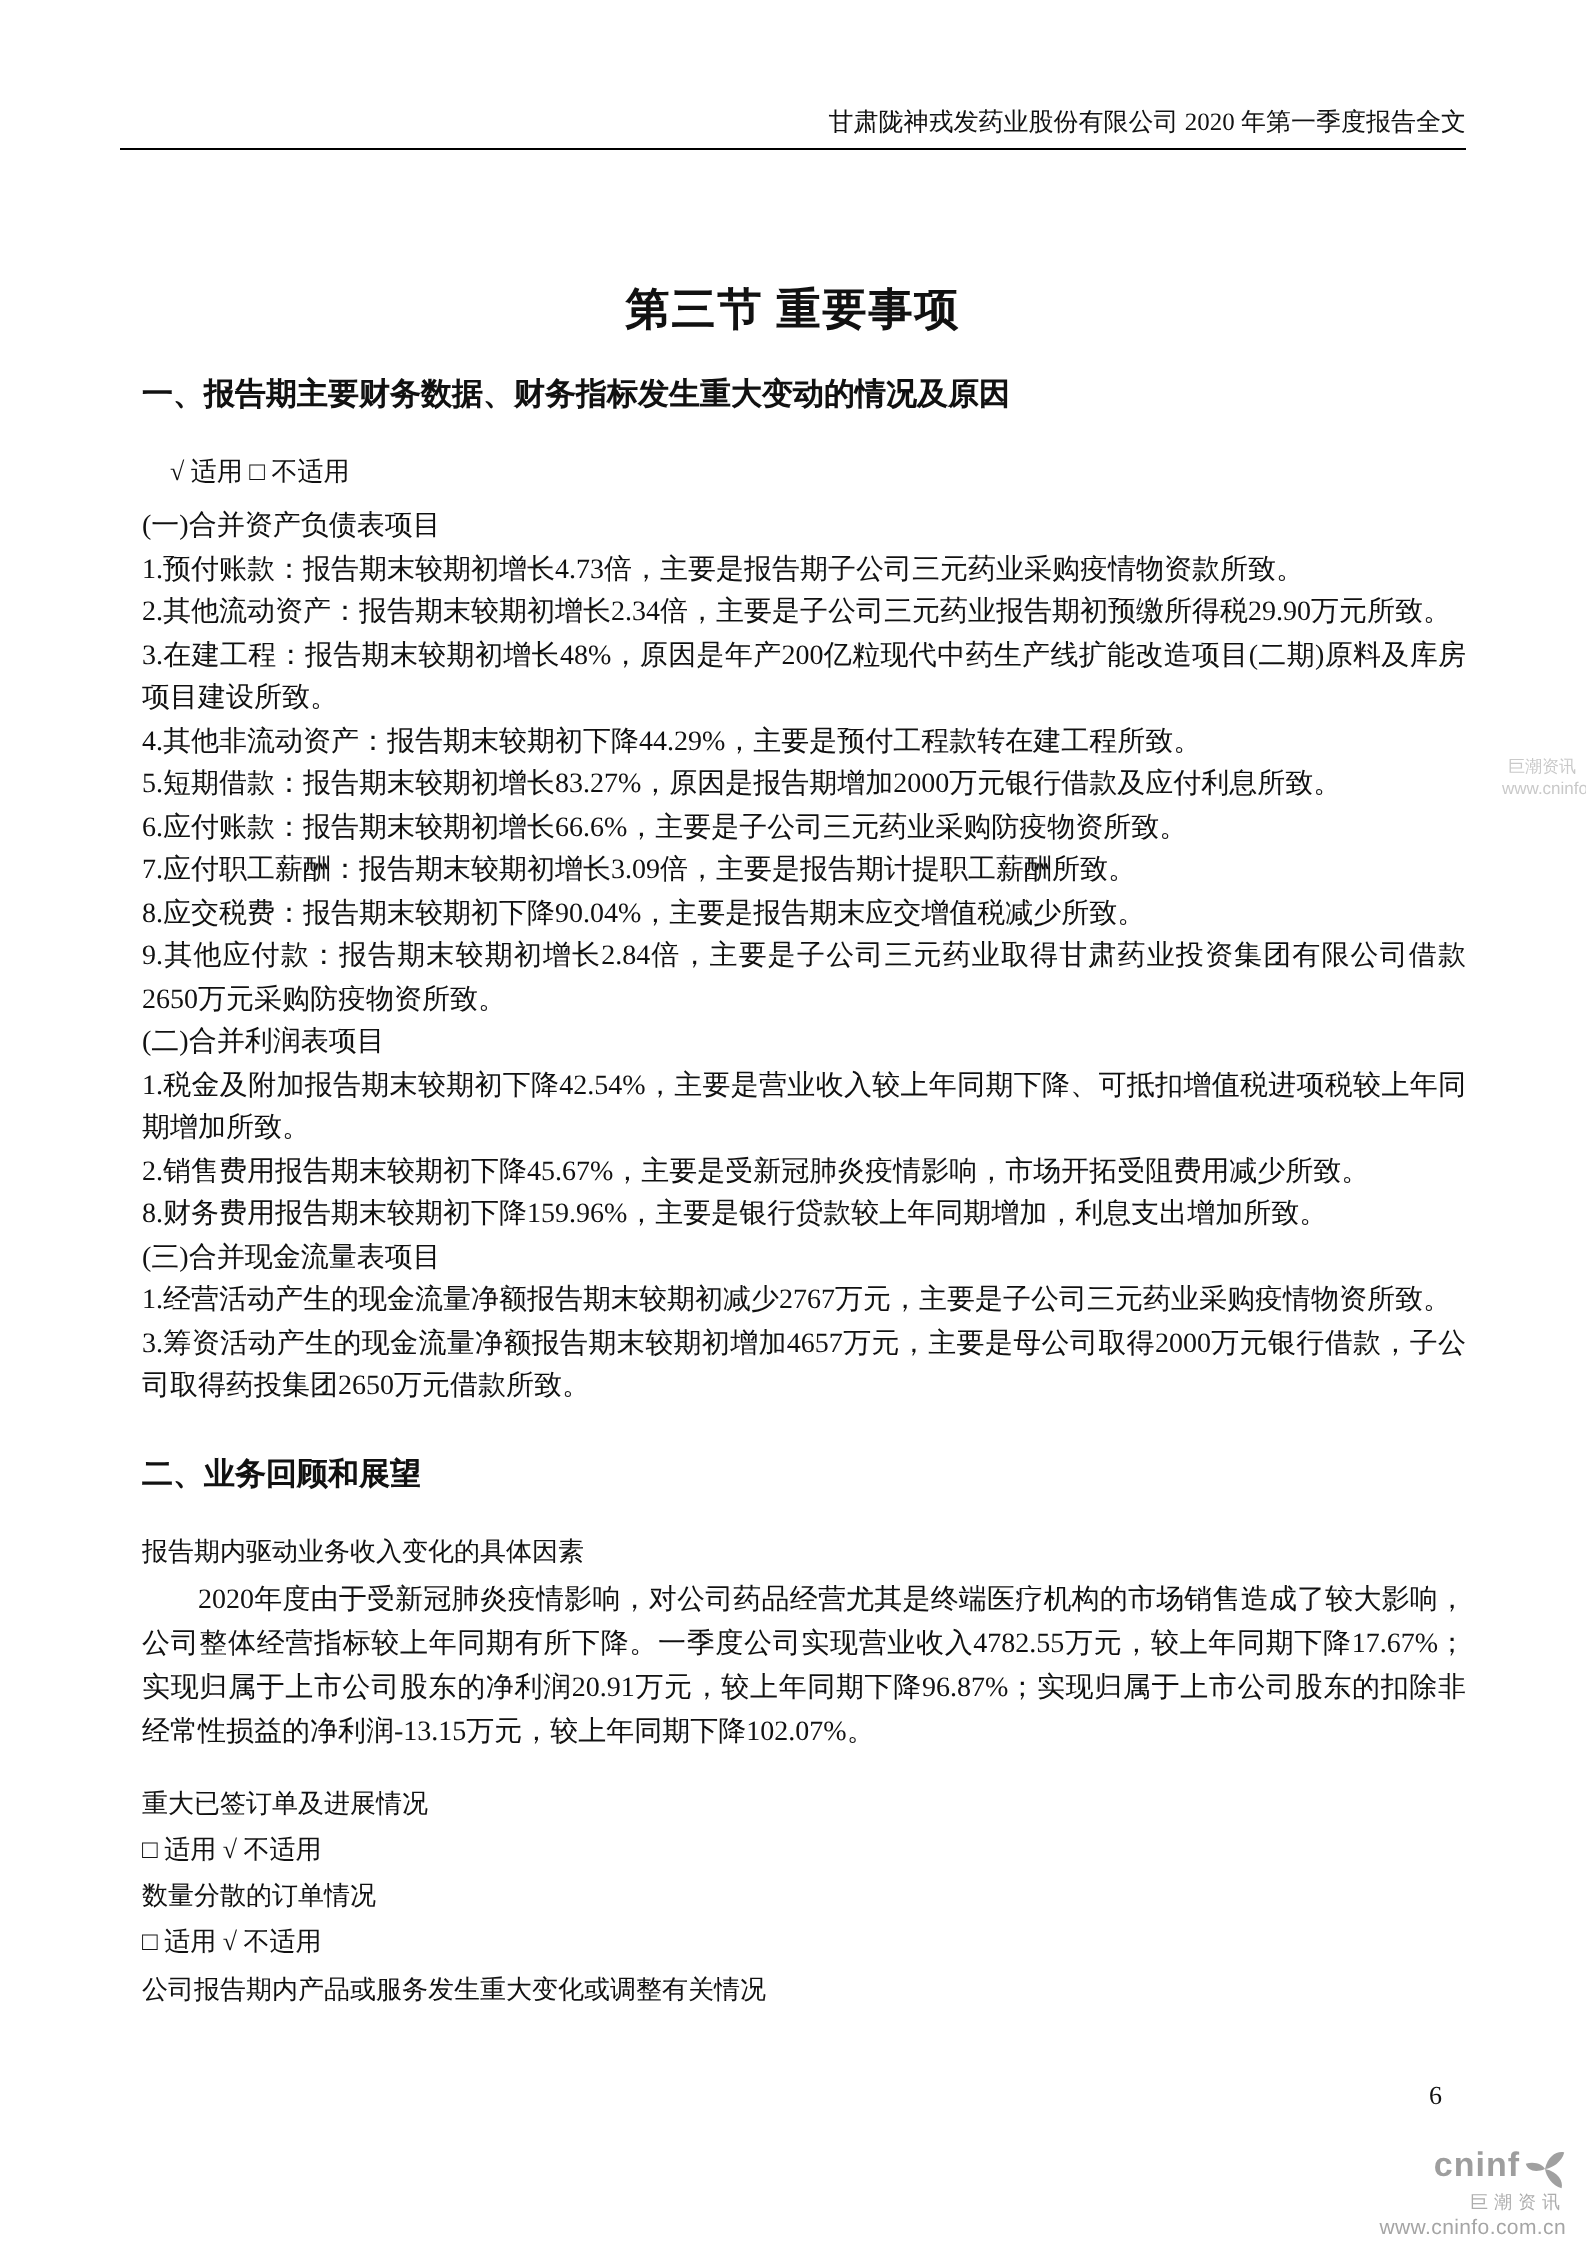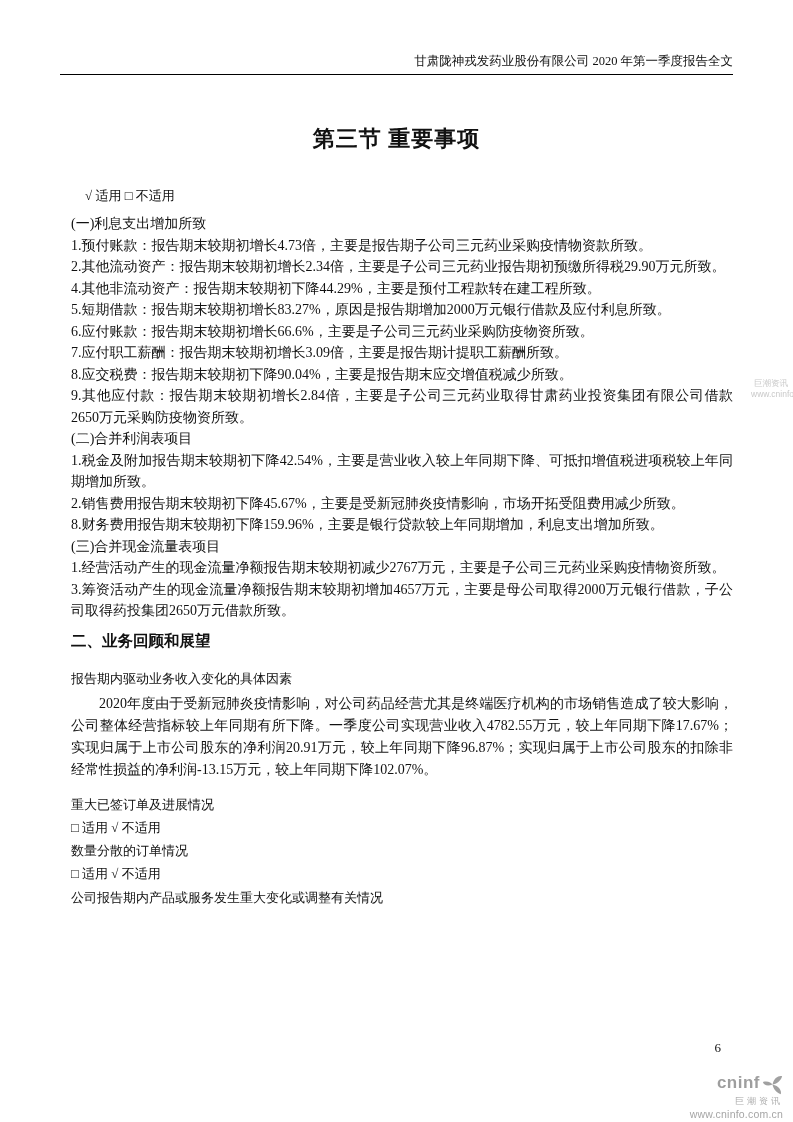--- a/index.html
+++ b/index.html
@@ -12,38 +12,38 @@
 
   
   .report-header {
     position:absolute; top:52px; left:60px; right:60px;
     text-align:right; font-size:12.5px; line-height:18px; color:#111;
     border-bottom:1.6px solid #000; padding-bottom:4px;
   }
 
   
   .page-title {
-    position:absolute; top:124px; left:0; width:100%;
+    position:absolute; top:140px; left:0; width:100%;
     text-align:center; font-size:22px; font-weight:bold; letter-spacing:1px;
   }
 
   
   .content { position:absolute; top:188px; left:71px; width:662px; }
 
   .section-heading {
     font-size:15.5px; font-weight:bold; line-height:20px; margin:0 0 20px 0;
   }
   .applicability {
     font-size:13px; line-height:16px; margin:0 0 9px 14px;
   }
   .subheading, .item {
     font-size:14px; line-height:21.5px; margin:0;
     text-align:justify; text-justify:inter-ideograph;
   }
-  .section-two { margin-top:9px; }
+  .section-two { margin-top:23px; }
   .small-label {
     font-size:13px; line-height:16px; margin:0 0 7px 0;
   }
   .driver-label { margin-bottom:6px; }
   .review-paragraph {
     font-size:14px; line-height:22px; margin:0 0 16px 0;
     text-align:justify; text-justify:inter-ideograph; text-indent:2em;
   }
   .checks { margin-bottom:7px; }
   .checks.last { margin-bottom:8px; }
@@ -77,25 +77,27 @@
 <body>
 
 <div class="page">
 
   <div class="report-header">甘肃陇神戎发药业股份有限公司 2020 年第一季度报告全文</div>
 
   <div class="page-title">第三节 重要事项</div>
 
   <div class="content">
 
+    <p class="section-heading">一、报告期主要财务数据、财务指标发生重大变动的情况及原因</p>
     <p class="applicability">√ 适用 □ 不适用</p>
 
-    <p class="subheading">(一)利息支出增加所致</p>
+    <p class="subheading">(一)合并资产负债表项目</p>
     <p class="item">1.预付账款：报告期末较期初增长4.73倍，主要是报告期子公司三元药业采购疫情物资款所致。</p>
     <p class="item">2.其他流动资产：报告期末较期初增长2.34倍，主要是子公司三元药业报告期初预缴所得税29.90万元所致。</p>
+    <p class="item">3.在建工程：报告期末较期初增长48%，原因是年产200亿粒现代中药生产线扩能改造项目(二期)原料及库房项目建设所致。</p>
     <p class="item">4.其他非流动资产：报告期末较期初下降44.29%，主要是预付工程款转在建工程所致。</p>
     <p class="item">5.短期借款：报告期末较期初增长83.27%，原因是报告期增加2000万元银行借款及应付利息所致。</p>
     <p class="item">6.应付账款：报告期末较期初增长66.6%，主要是子公司三元药业采购防疫物资所致。</p>
     <p class="item">7.应付职工薪酬：报告期末较期初增长3.09倍，主要是报告期计提职工薪酬所致。</p>
     <p class="item">8.应交税费：报告期末较期初下降90.04%，主要是报告期末应交增值税减少所致。</p>
     <p class="item">9.其他应付款：报告期末较期初增长2.84倍，主要是子公司三元药业取得甘肃药业投资集团有限公司借款2650万元采购防疫物资所致。</p>
 
     <p class="subheading">(二)合并利润表项目</p>
     <p class="item">1.税金及附加报告期末较期初下降42.54%，主要是营业收入较上年同期下降、可抵扣增值税进项税较上年同期增加所致。</p>
     <p class="item">2.销售费用报告期末较期初下降45.67%，主要是受新冠肺炎疫情影响，市场开拓受阻费用减少所致。</p>

